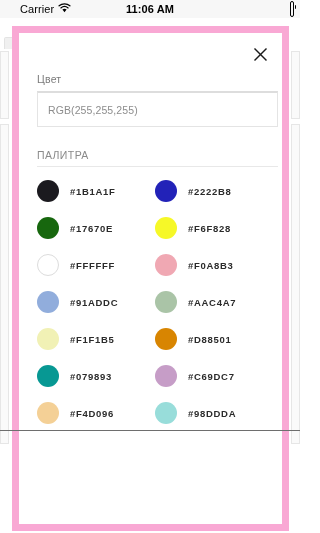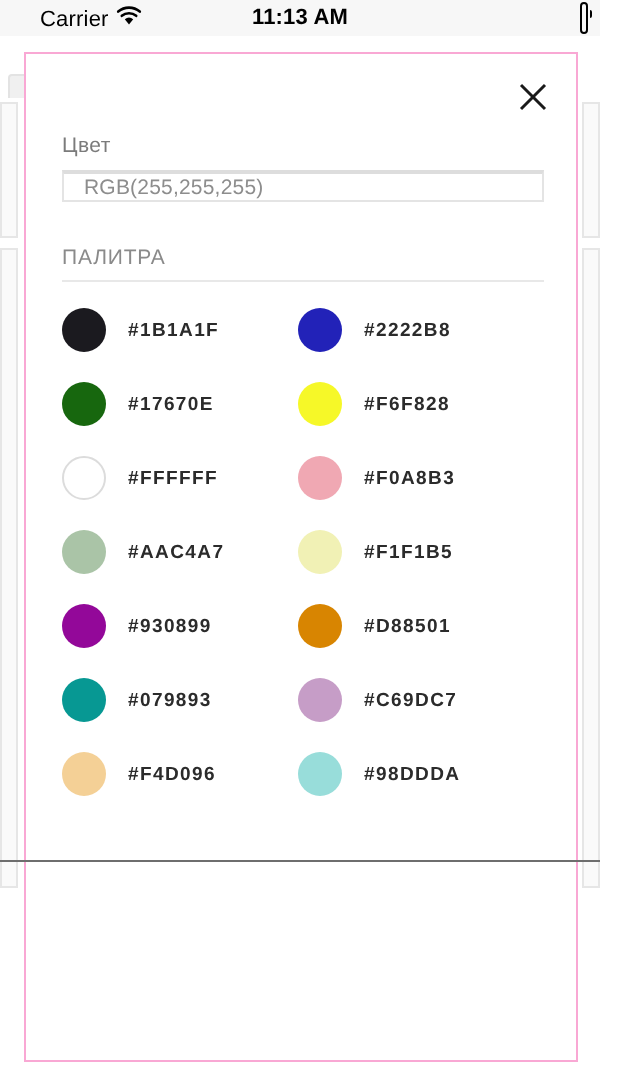--- a/index.html
+++ b/index.html
@@ -45,35 +45,35 @@
   .bg-panel-l2{ position:absolute; left:0; top:106px; width:9px; height:320px;
                 background:#fafafa; border:1px solid #e6e6e6; }
   .bg-panel-r{ position:absolute; right:0; top:33px; width:9px; height:68px;
                background:#fafafa; border:1px solid #e6e6e6; }
   .bg-panel-r2{ position:absolute; right:0; top:106px; width:9px; height:320px;
                 background:#fafafa; border:1px solid #e6e6e6; }
 
   
   .modal{
     position:absolute; top:26px; left:12px; width:277px; height:505px;
-    background:#ffffff; border:1px solid #f9a8d4;
+    background:#ffffff; border:7px solid #f9a8d4;
   }
   .close-btn{
     position:absolute; top:10px; right:11px;
     width:22px; height:22px; cursor:pointer;
     display:flex; align-items:center; justify-content:center;
   }
   .close-btn svg{ display:block; }
 
   .section{ padding:0 18px; }
   .field-label{
     margin-top:40px; font-size:10.5px; color:#7b7b7b; letter-spacing:.2px;
   }
   .color-input{
-    margin-top:6px; width:241px; height:16px;
+    margin-top:6px; width:241px; height:36px;
     border:1px solid #e4e4e4; border-top:2px solid #dddddd;
     background:#fff; display:flex; align-items:center;
     padding-left:10px;
   }
   .color-input span{ font-size:10.5px; color:#8d8d8d; letter-spacing:.1px; }
 
   .palette-label{
     margin-top:22px; font-size:10.5px; color:#8a8a8a; letter-spacing:.4px;
   }
   .divider{ margin-top:5px; width:241px; height:1px; background:#e8e8e8; }
@@ -123,21 +123,21 @@
   <div class="sb-left">
     <span class="sb-carrier">Carrier</span>
     <span>
       <svg width="13" height="10" viewBox="0 0 13 10">
         <path d="M6.5 9.2 L4.4 6.6 a3.4 3.4 0 0 1 4.2 0 Z" fill="#000"></path>
         <path d="M2.9 4.9 a5.6 5.6 0 0 1 7.2 0" stroke="#000" stroke-width="1.3" fill="none" stroke-linecap="round"></path>
         <path d="M1.1 2.8 a8.4 8.4 0 0 1 10.8 0" stroke="#000" stroke-width="1.3" fill="none" stroke-linecap="round"></path>
       </svg>
     </span>
   </div>
-  <div class="sb-center">11:13 AM</div>
+  <div class="sb-center">11:06 AM</div>
   <div class="sb-right">
     <span>
       <span class="batt">
         <span class="batt-fill"></span>
         <span class="batt-nub"></span>
       </span>
     </span>
   </div>
 </div>
 
@@ -180,32 +180,32 @@
         </div>
         <div class="swatch-item">
           <div class="dot bordered" style="background: rgb(255, 255, 255);"></div>
           <div class="hexlabel">#FFFFFF</div>
         </div>
         <div class="swatch-item">
           <div class="dot" style="background: rgb(240, 168, 179);"></div>
           <div class="hexlabel">#F0A8B3</div>
         </div>
         <div class="swatch-item">
+          <div class="dot" style="background: rgb(145, 173, 220);"></div>
+          <div class="hexlabel">#91ADDC</div>
+        </div>
+        <div class="swatch-item">
           <div class="dot" style="background: rgb(170, 196, 167);"></div>
           <div class="hexlabel">#AAC4A7</div>
         </div>
         <div class="swatch-item">
           <div class="dot" style="background: rgb(241, 241, 181);"></div>
           <div class="hexlabel">#F1F1B5</div>
         </div>
         <div class="swatch-item">
-          <div class="dot" style="background: rgb(147, 8, 153);"></div>
-          <div class="hexlabel">#930899</div>
-        </div>
-        <div class="swatch-item">
           <div class="dot" style="background: rgb(216, 133, 1);"></div>
           <div class="hexlabel">#D88501</div>
         </div>
         <div class="swatch-item">
           <div class="dot" style="background: rgb(7, 152, 147);"></div>
           <div class="hexlabel">#079893</div>
         </div>
         <div class="swatch-item">
           <div class="dot" style="background: rgb(198, 157, 199);"></div>
           <div class="hexlabel">#C69DC7</div>

